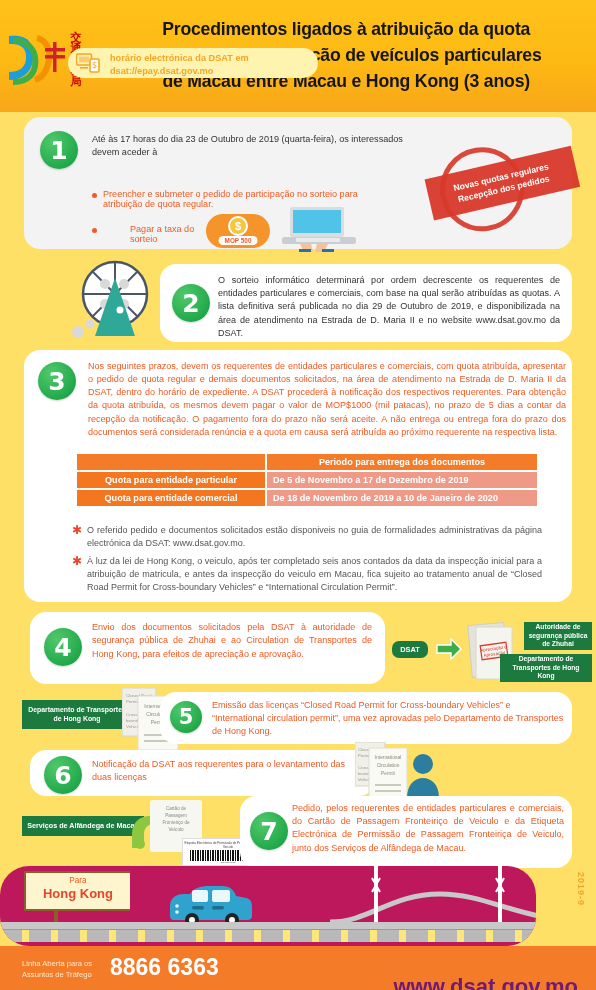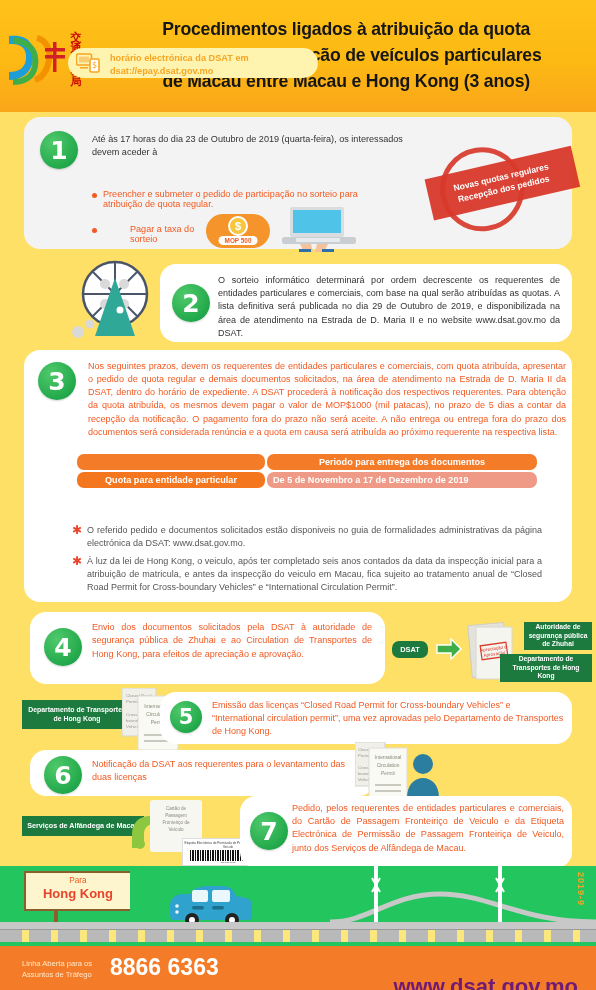--- a/index.html
+++ b/index.html
@@ -80,21 +80,21 @@
   .s2 { position:absolute; left:160px; top:264px; width:412px; height:78px; background:#fff; border-radius:16px;}
   .s2 .badge { position:absolute; left:12px; top:20px; }
   .s2-text { position:absolute; left:58px; top:10px; width:342px; font-size:9.05px; line-height:1.46; color:#333; text-align:justify;}
   .wheel { position:absolute; left:72px; top:258px; width:86px; height:86px;}
 
   
   .s3 { position:absolute; left:24px; top:350px; width:548px; height:252px; background:#fff; border-radius:16px;}
   .s3 .badge { position:absolute; left:14px; top:12px; }
   .s3-text { position:absolute; left:64px; top:10px; width:478px; font-size:9.05px; line-height:1.455; color:#F15A22; text-align:justify;}
   table.tbl { position:absolute; left:75px; top:452px; width:464px; border-collapse:separate; border-spacing:2px; }
-  table.tbl td { padding:3px 6px; font-size:9.1px; color:#fff; font-weight:bold;border-radius:7px; }
+  table.tbl td { padding:3px 6px; font-size:9.1px; color:#fff; font-weight:bold; }
   td.h-blank { background:#F47B28; width:188px;}
   td.h-main { background:#F47B28; text-align:center;}
   td.rowlbl { background:#F4771F; text-align:center;}
   td.rowval { background:#EE9A87;margin-top:47px; }
   .notes { position:absolute; left:72px; top:524px; width:470px;}
   .note { display:flex; gap:5px; margin-bottom:5px; }
   .ast { color:#E8452C; font-size:12px; line-height:1; flex:0 0 10px; font-family:"DejaVu Sans", sans-serif;}
   .note-txt { font-size:9.0px; line-height:1.45; color:#555; text-align:justify;}
 
   
@@ -125,21 +125,21 @@
   .s7-text { position:absolute; left:52px; top:6px; width:272px; font-size:9.05px; line-height:1.46; color:#F15A22; text-align:justify;}
   .customs-lbl { position:absolute; left:22px; top:816px; width:122px; background:#1D7A3F; color:#fff; font-size:7.2px; font-weight:bold; text-align:center; padding:5px 2px; line-height:1.35;}
   .car-green { position:absolute; left:128px; top:808px; width:60px; height:44px;}
   .card-permit { position:absolute; left:150px; top:800px; width:52px; height:52px; background:#F7F7F2; border-radius:3px; font-size:4.6px; color:#8a8a7a; text-align:center; padding-top:5px; line-height:1.55;}
   .barcode-lbl { position:absolute; left:182px; top:838px; width:92px;height:28px; background:#fff; border:1px solid #ddd;}
   .barcode-title { font-size:3.1px; color:#444; text-align:center; padding-top:2px; line-height:1.3;}
   .barcode-bars { height:11px; margin:1px 7px 0; background: repeating-linear-gradient(90deg,#111 0 1px,#fff 1px 2px,#111 2px 4px,#fff 4px 5px);}
   .barcode-num { font-size:2.4px; text-align:center; color:#333;}
 
   
-  .scene { position:absolute; left:0; top:866px; width:596px; height:80px; background:#22c55e; overflow:hidden;}
+  .scene { position:absolute; left:0; top:866px; width:536px; height:80px; background:#be185d; overflow:hidden;border-radius:29px;}
   .signpost { position:absolute; left:10px; top:5px; width:120px; height:48px;}
   .sign-plate { position:absolute; left:14px; top:0; width:106px; height:40px; background:#FDF5CE; border:2px solid #8B5E2B; border-right:none;}
   .sign-text1 { font-size:8.2px; color:#F15A22; text-align:center; padding-top:3px; line-height:1.2;}
   .sign-text2 { font-size:13px; color:#E8452C; font-weight:bold; text-align:center; line-height:1.2;}
   .sign-pole { position:absolute; left:44px; top:38px; width:4px; height:28px; background:#8B5E2B;}
   .road { position:absolute; left:0; top:56px; width:596px; height:8px; background:#C8C8C8;}
   .railing { position:absolute; left:0; top:64px; width:596px; height:12px;
       background: repeating-linear-gradient(90deg,#B9B9B9 0 22px,#FCE77D 22px 29px); }
   .rail-top { position:absolute; left:0; top:63px; width:596px; height:3px; background:#9A9A9A;}
   .car-blue { position:absolute; left:168px; top:18px; width:86px; height:44px;}
@@ -272,20 +272,24 @@
   <table class="tbl">
     <tbody>
         <tr>
       <td class="h-blank"></td>
       <td class="h-main">Periodo para entrega dos documentos</td>
     </tr>
     <tr>
       <td class="rowlbl">Quota para entidade particular</td>
       <td class="rowval">De 5 de Novembro a 17 de Dezembro de 2019</td>
     </tr>
+    <tr>
+      <td class="rowlbl">Quota para entidade comercial</td>
+      <td class="rowval">De 18 de Novembro de 2019 a 10 de Janeiro de 2020</td>
+    </tr>
   </tbody>
     </table>
 
   <div class="notes">
     <div class="note">
       <span class="ast">✱</span>
       <span class="note-txt">O referido pedido e documentos solicitados estão disponiveis no guia de formalidades administrativas da página electrónica da DSAT: www.dsat.gov.mo.</span>
     </div>
     <div class="note">
       <span class="ast">✱</span>

